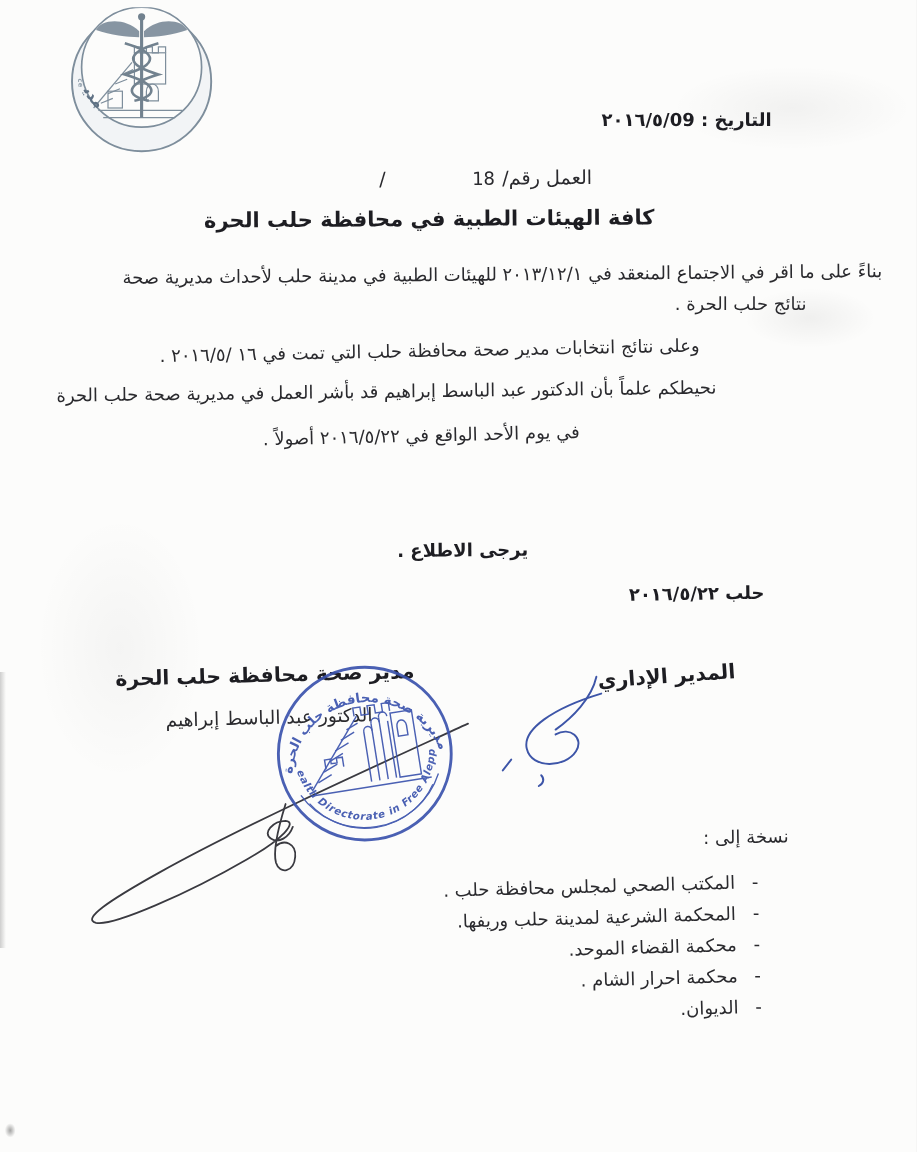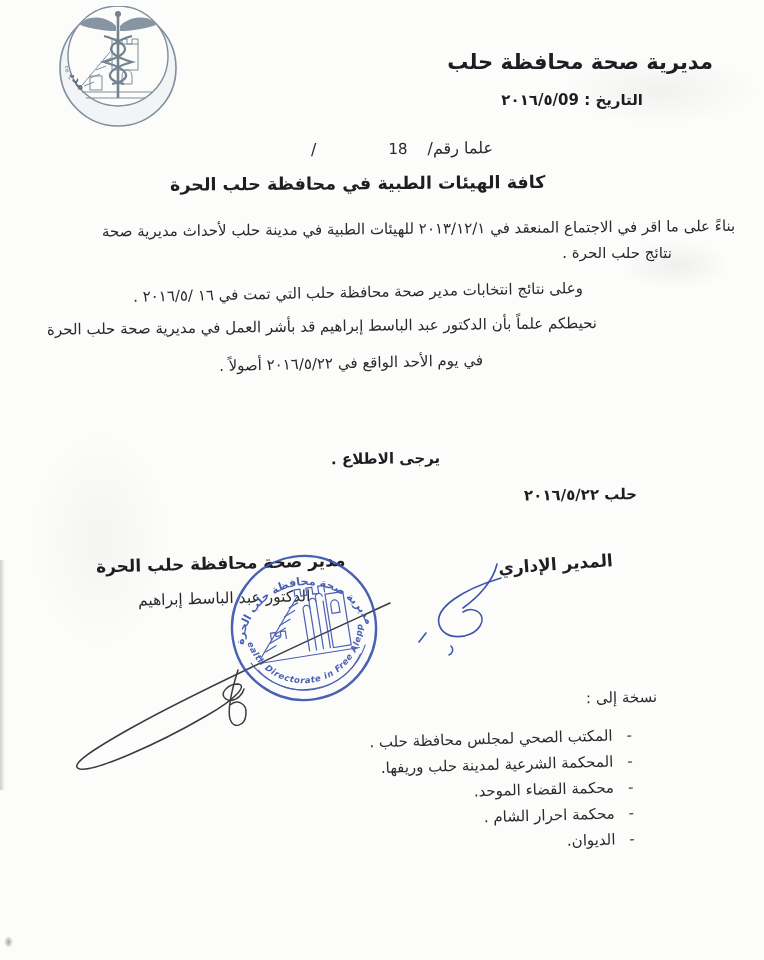--- a/index.html
+++ b/index.html
@@ -6,21 +6,21 @@
   .page{
     position:relative;width:764px;height:960px;margin:0 auto;
     background:#fcfcfb;overflow:hidden;direction:rtl;
     font-family:"DejaVu Sans", sans-serif;color:#2a2a2e;
   }
   .abs{position:absolute;white-space:nowrap;line-height:1.2;}
   .b{font-weight:bold;color:#1d1d22;}
   .body-line{font-size:15px;transform-origin:right center;}
   .smudge{position:absolute;pointer-events:none;}
   .circular{display:flex;align-items:baseline;font-size:16px;}
-  .circular .num{margin-right:20px;font-size:15px;}
+  .circular .num{margin-right:6px;font-size:15px;}
   .circular .slash2{margin-right:72px;}
   .dist-item{display:flex;gap:14px;font-size:15px;margin-bottom:8px;justify-content:flex-start;}
   svg{display:block;}
 </style>
 </head>
 <body>
 
 <div class="page">
 
   <div class="smudge" style="left:560px;top:55px;width:200px;height:70px;background:radial-gradient(closest-side,rgba(0,0,0,0.045),transparent);"></div>
@@ -56,25 +56,24 @@
       <path d="M 98,30 C 70,38 70,48 98,56 C 70,64 70,74 90,78" stroke="#72828f" stroke-width="2.2" fill="none"></path>
     </g>
     <text font-size="5.5" fill="#93a1ad" letter-spacing="0.4" font-weight="bold">
       <textPath href="#lg-en" startOffset="5%">Health Directorate in Aleppo Province</textPath>
     </text>
     <text font-size="12.5" fill="#5f7184" font-weight="bold">
       <textPath href="#lg-ar" startOffset="16%">مديرية صحة حلب الحرة</textPath>
     </text>
   </svg>
 
-  <div class="abs b" style="right:51px;top:50px;font-size:21px;">مديرية صحة محافظة حلب</div>
   <div class="abs b" style="right:121px;top:91px;font-size:15px;">التاريخ : ٢٠١٦/٥/09</div>
 
   <div class="abs circular" style="right:271px;top:139px;transform:rotate(-0.5deg);">
-    <span>علما رقم/</span>
+    <span>العمل رقم/</span>
     <span class="num" dir="ltr">18</span>
     <span class="slash2">/</span>
   </div>
 
   <div class="abs b" style="right:219px;top:172px;font-size:17.5px;transform:rotate(-0.4deg);transform-origin:right center;">كافة الهيئات الطبية في محافظة حلب الحرة</div>
 
   <div class="abs body-line" style="right:29px;top:217px;transform:rotate(-0.5deg);">بناءً على ما اقر في الاجتماع المنعقد في ٢٠١٣/١٢/١ للهيئات الطبية في مدينة حلب لأحداث مديرية صحة</div>
   <div class="abs body-line" style="right:92px;top:244px;">نتائج حلب الحرة .</div>
   <div class="abs body-line" style="right:181px;top:279px;transform:rotate(-1.1deg);">وعلى نتائج انتخابات مدير صحة محافظة حلب التي تمت في ١٦ /٢٠١٦/٥ .</div>
   <div class="abs body-line" style="right:167px;top:314px;transform:rotate(-0.7deg);">نحيطكم علماً بأن الدكتور عبد الباسط إبراهيم قد بأشر العمل في مديرية صحة حلب الحرة</div>

